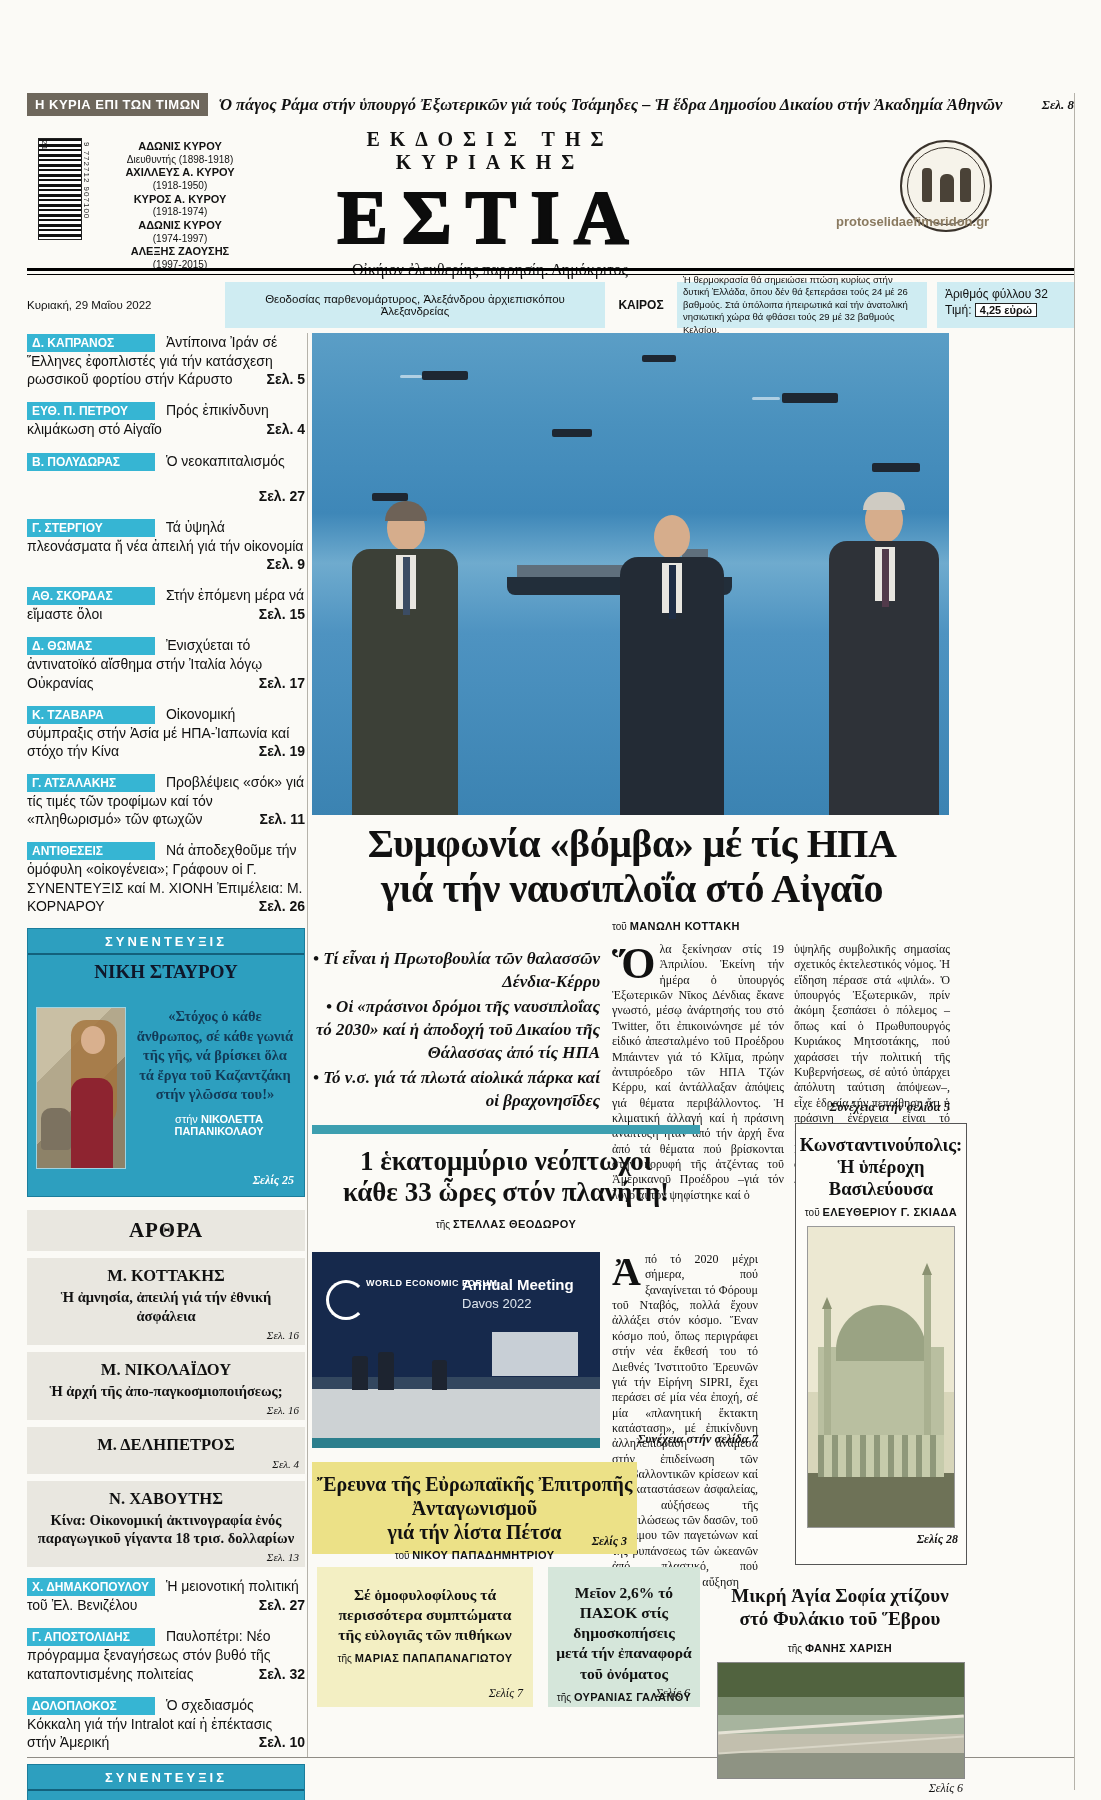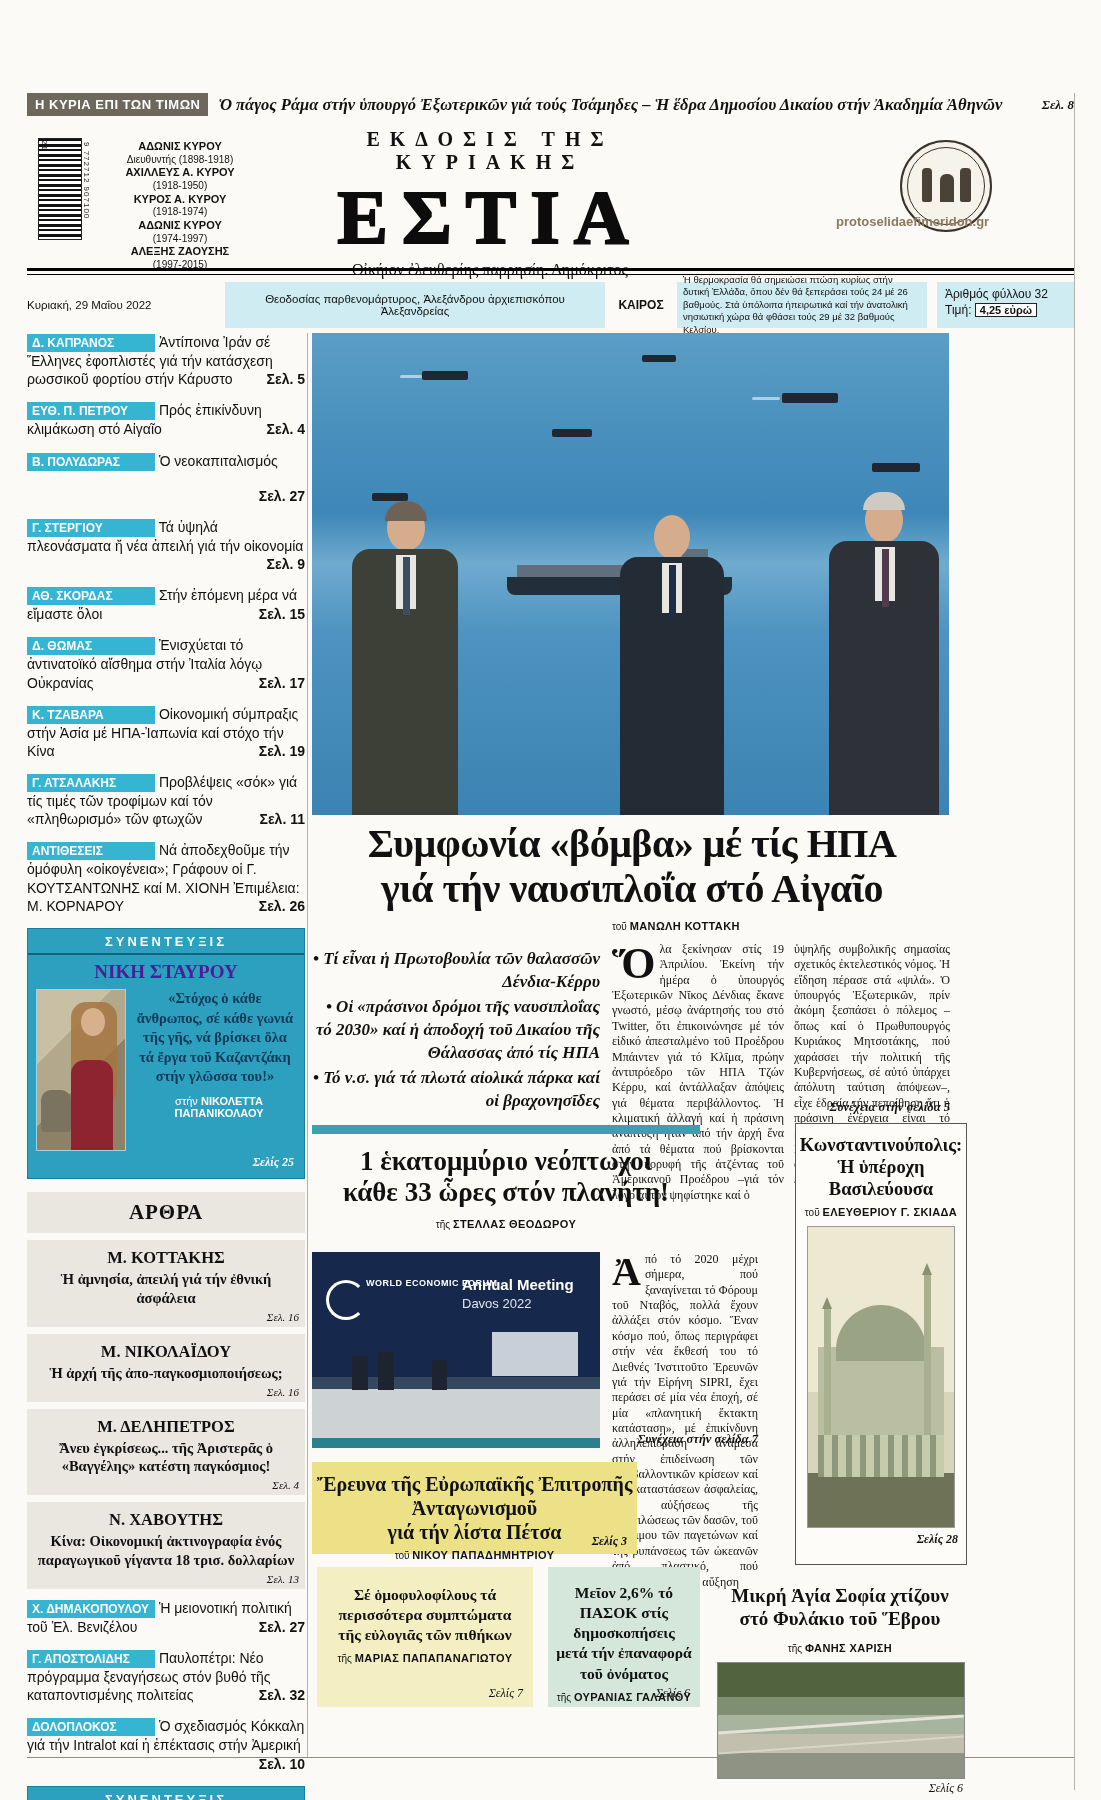--- a/index.html
+++ b/index.html
@@ -35,26 +35,26 @@
   .wmark{font:bold 13px "Liberation Sans",sans-serif;color:#8a7a60;}
   .dblrule{border-top:3px solid #000;border-bottom:1px solid #000;height:3px;}
   
   .cyan{background:#cfecf2;}
   .infotxt{font:11.5px "Liberation Sans",sans-serif;}
   .pricebox{display:inline-block;border:1px solid #222;background:#fff;font:bold 11px "Liberation Sans",sans-serif;padding:0 4px;}
   
   .leftcol{left:27px;top:333px;width:278px;}
   .news{font:14px/1.3 "Liberation Sans",sans-serif;margin-bottom:13px;overflow:hidden;}
   .chip{display:inline-block;background:#36b5d3;color:#fff;font:bold 12px "Liberation Sans",sans-serif;
-        padding:2px 5px;min-width:118px;}
+        padding:2px 5px;margin-right:7px;min-width:118px;}
   .pg{float:right;font-weight:bold;}
   .ibox{background:#2d9fbf;border:1px solid #1b7d9c;color:#fff;margin-bottom:13px;padding-bottom:8px;}
   .ibox .hdr{font:bold 13px "Liberation Sans",sans-serif;letter-spacing:3px;text-align:center;
              padding:5px 0 4px;border-bottom:2px solid #13218;border-bottom:2px solid #13617c;margin-bottom:6px;}
-  .ibox .who{font:bold 19px "Liberation Serif",serif;color:#4c1d95;text-align:center;margin:2px 0 6px;}
+  .ibox .who{font:bold 19px "Liberation Serif",serif;color:#0f172a;text-align:center;margin:2px 0 24px;}
   .ibox .quote{font:bold 14.5px/1.35 "Liberation Serif",serif;color:#123a57;text-align:center;}
   .ibox .by{font:bold 11px "Liberation Sans",sans-serif;color:#fff;text-align:center;margin-top:8px;}
   .ibox .pgc{font:bold italic 12px "Liberation Serif",serif;color:#fff;text-align:right;padding-right:10px;margin-top:6px;}
   .iphoto{float:left;width:88px;height:160px;margin:0 8px 4px 8px;border:1px solid #9fd3e2;}
   .ph1{background:linear-gradient(135deg,#c9bfa4 0 30%,#b3a88c 30% 55%,#8d8268 55% 100%);position:relative;overflow:hidden;}
   .ph1 .dress{position:absolute;right:12px;bottom:0;width:42px;height:90px;background:#8e2430;border-radius:14px 14px 0 0;}
   .ph1 .head{position:absolute;right:20px;top:18px;width:24px;height:28px;background:#d9b08e;border-radius:50%;}
   .ph1 .hair{position:absolute;right:8px;top:12px;width:46px;height:110px;background:#a4753f;border-radius:20px 20px 30px 30px;opacity:.85;}
   .ph1 .bust{position:absolute;left:4px;bottom:18px;width:30px;height:42px;background:#7c7260;border-radius:10px 10px 4px 4px;}
   
@@ -224,21 +224,21 @@
       <span>Οἰκονομική σύμπραξις στήν Ἀσία μέ ΗΠΑ-Ἰαπωνία καί στόχο τήν Κίνα</span>
       <span class="pg">Σελ. 19</span>
     </div>
     <div class="news">
       <span class="chip">Γ. ΑΤΣΑΛΑΚΗΣ</span>
       <span>Προβλέψεις «σόκ» γιά τίς τιμές τῶν τροφίμων καί τόν «πληθωρισμό» τῶν φτωχῶν</span>
       <span class="pg">Σελ. 11</span>
     </div>
     <div class="news">
       <span class="chip">ΑΝΤΙΘΕΣΕΙΣ</span>
-      <span>Νά ἀποδεχθοῦμε τήν ὁμόφυλη «οἰκογένεια»; Γράφουν οἱ Γ. ΚΟΥΤΣΑΝΤΩΝΗΣ καί Μ. ΧΙΟΝΗ Ἐπιμέλεια: Μ. ΚΟΡΝΑΡΟΥ</span>
+      <span>Νά ἀποδεχθοῦμε τήν ὁμόφυλη «οἰκογένεια»; Γράφουν οἱ Γ. ΣΥΝΕΝΤΕΥΞΙΣ καί Μ. ΧΙΟΝΗ Ἐπιμέλεια: Μ. ΚΟΡΝΑΡΟΥ</span>
       <span class="pg">Σελ. 26</span>
     </div>
 
     <div class="ibox">
       <div class="hdr">ΣΥΝΕΝΤΕΥΞΙΣ</div>
       <div class="who">ΝΙΚΗ ΣΤΑΥΡΟΥ</div>
       <div class="iphoto ph1">
         <div class="bust"></div>
         <div class="hair"></div>
         <div class="head"></div>
@@ -259,21 +259,20 @@
         <div class="at">Ἡ ἀμνησία, ἀπειλή γιά τήν ἐθνική ἀσφάλεια</div>
         <div class="ap">Σελ. 16</div>
       </div>
       <div class="ai">
         <div class="an">Μ. ΝΙΚΟΛΑΪΔΟΥ</div>
         <div class="at">Ἡ ἀρχή τῆς ἀπο-παγκοσμιοποιήσεως;</div>
         <div class="ap">Σελ. 16</div>
       </div>
       <div class="ai">
         <div class="an">Μ. ΔΕΛΗΠΕΤΡΟΣ</div>
-        <div class="at">Ἄνευ ἐγκρίσεως... τῆς Ἀριστερᾶς ὁ «Βαγγέλης» κατέστη παγκόσμιος!</div>
         <div class="ap">Σελ. 4</div>
       </div>
       <div class="ai">
         <div class="an">Ν. ΧΑΒΟΥΤΗΣ</div>
         <div class="at">Κίνα: Οἰκονομική ἀκτινογραφία ἑνός παραγωγικοῦ γίγαντα 18 τρισ. δολλαρίων</div>
         <div class="ap">Σελ. 13</div>
       </div>
     </div>
 
     <div class="news" style="margin-top:10px;">

